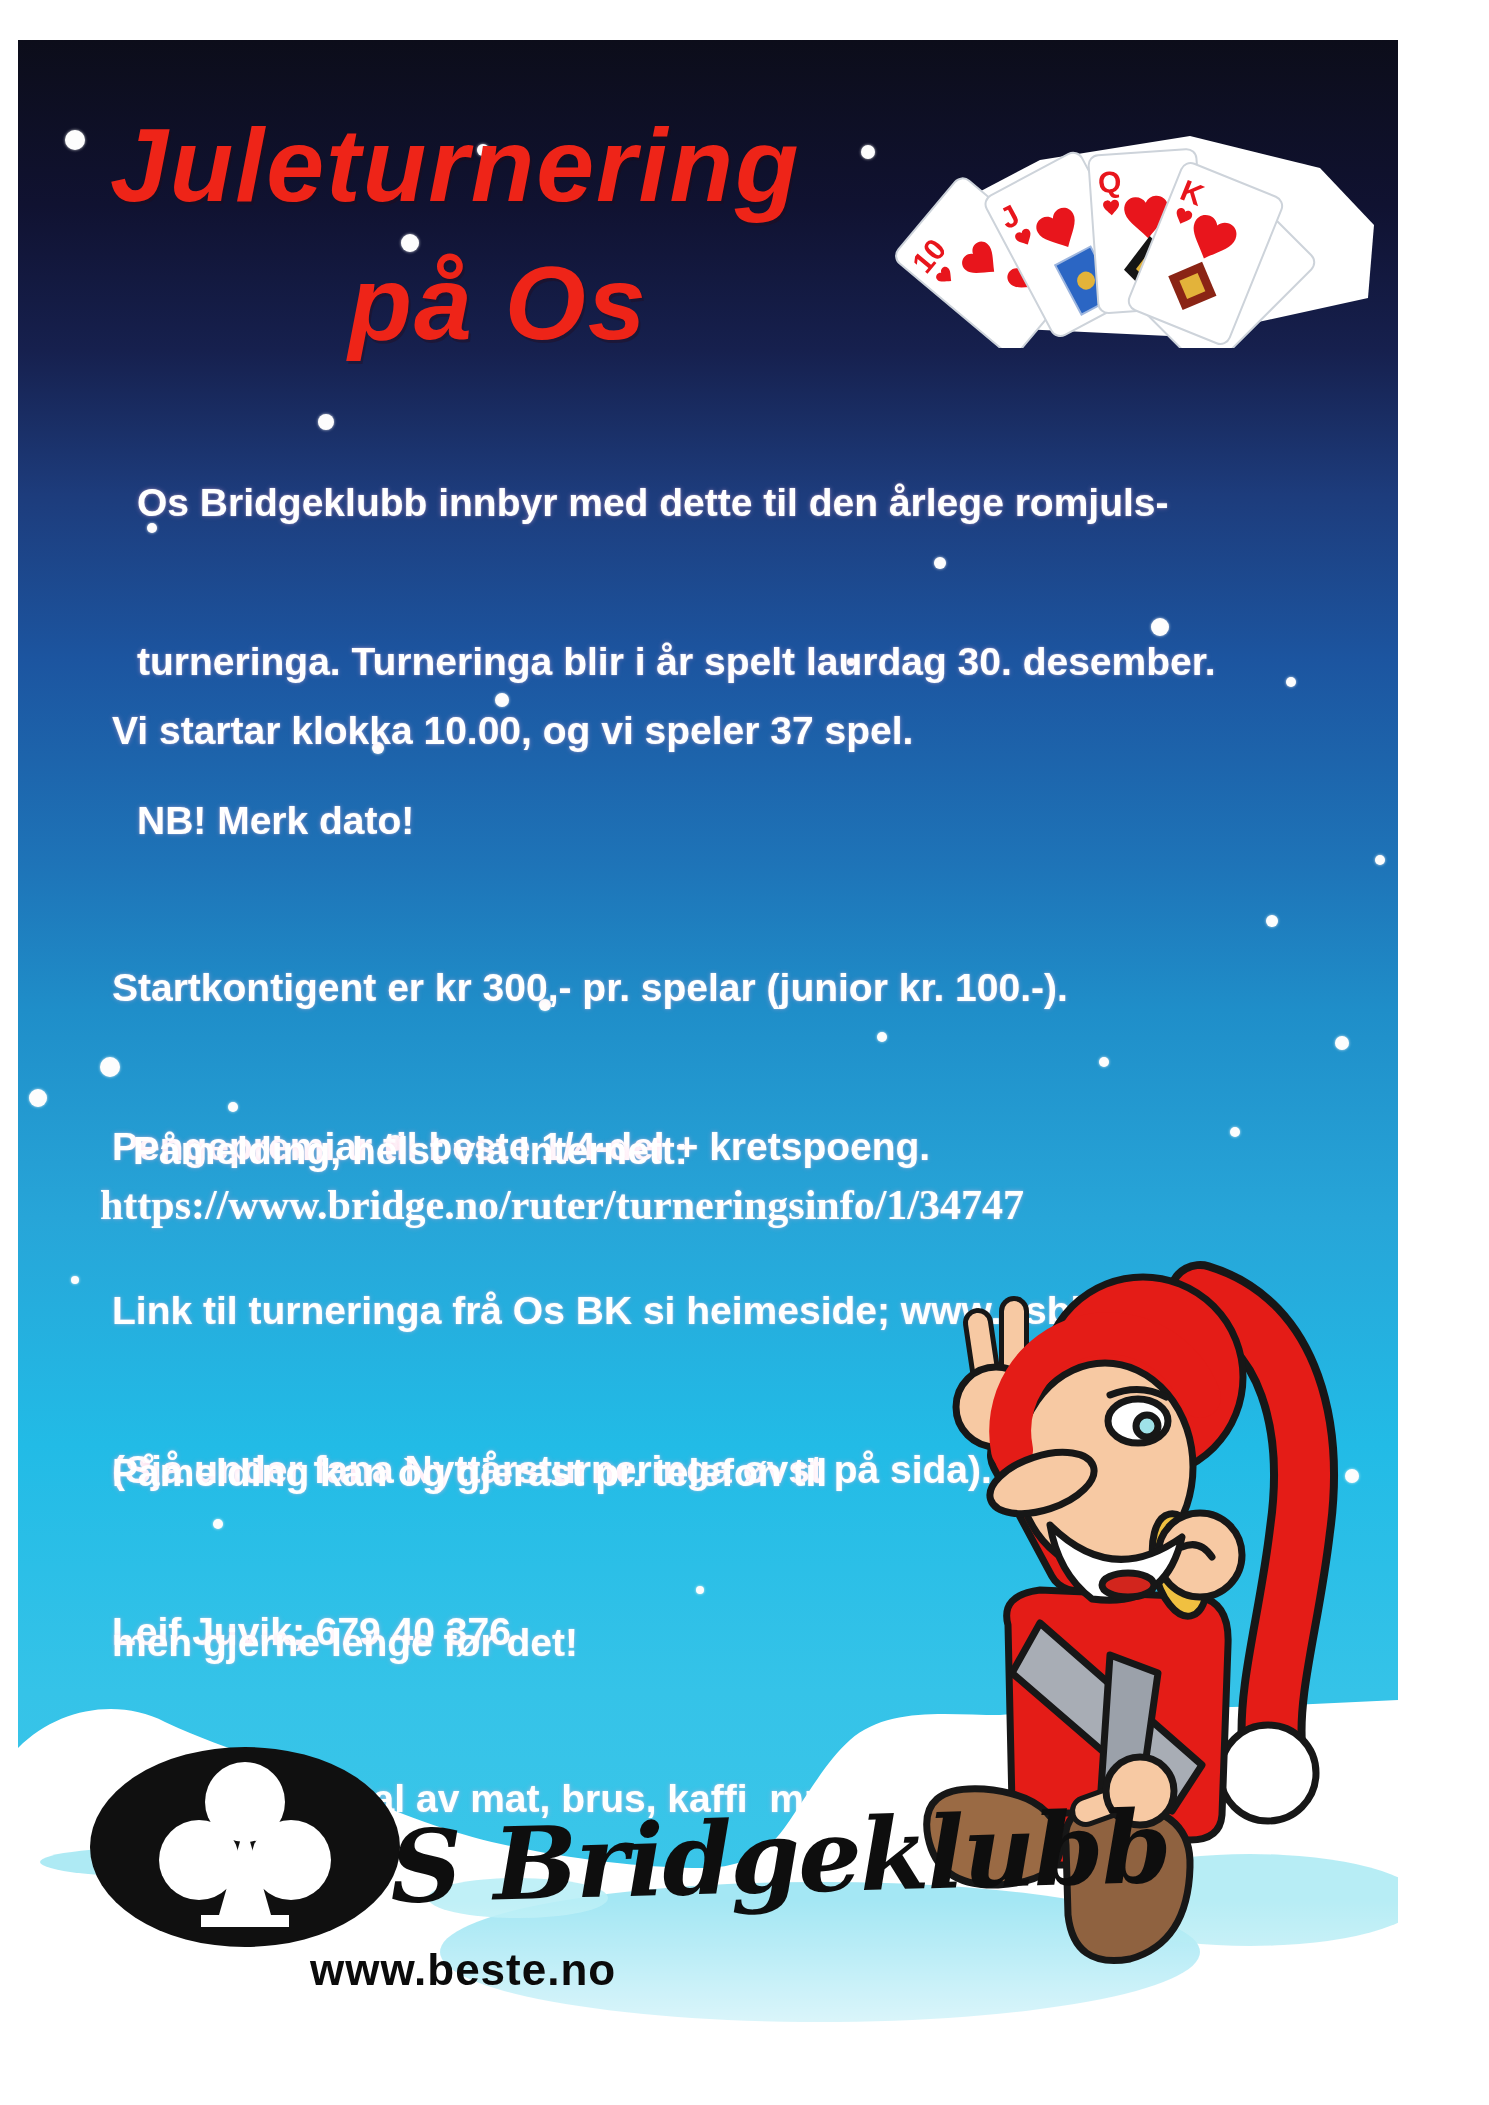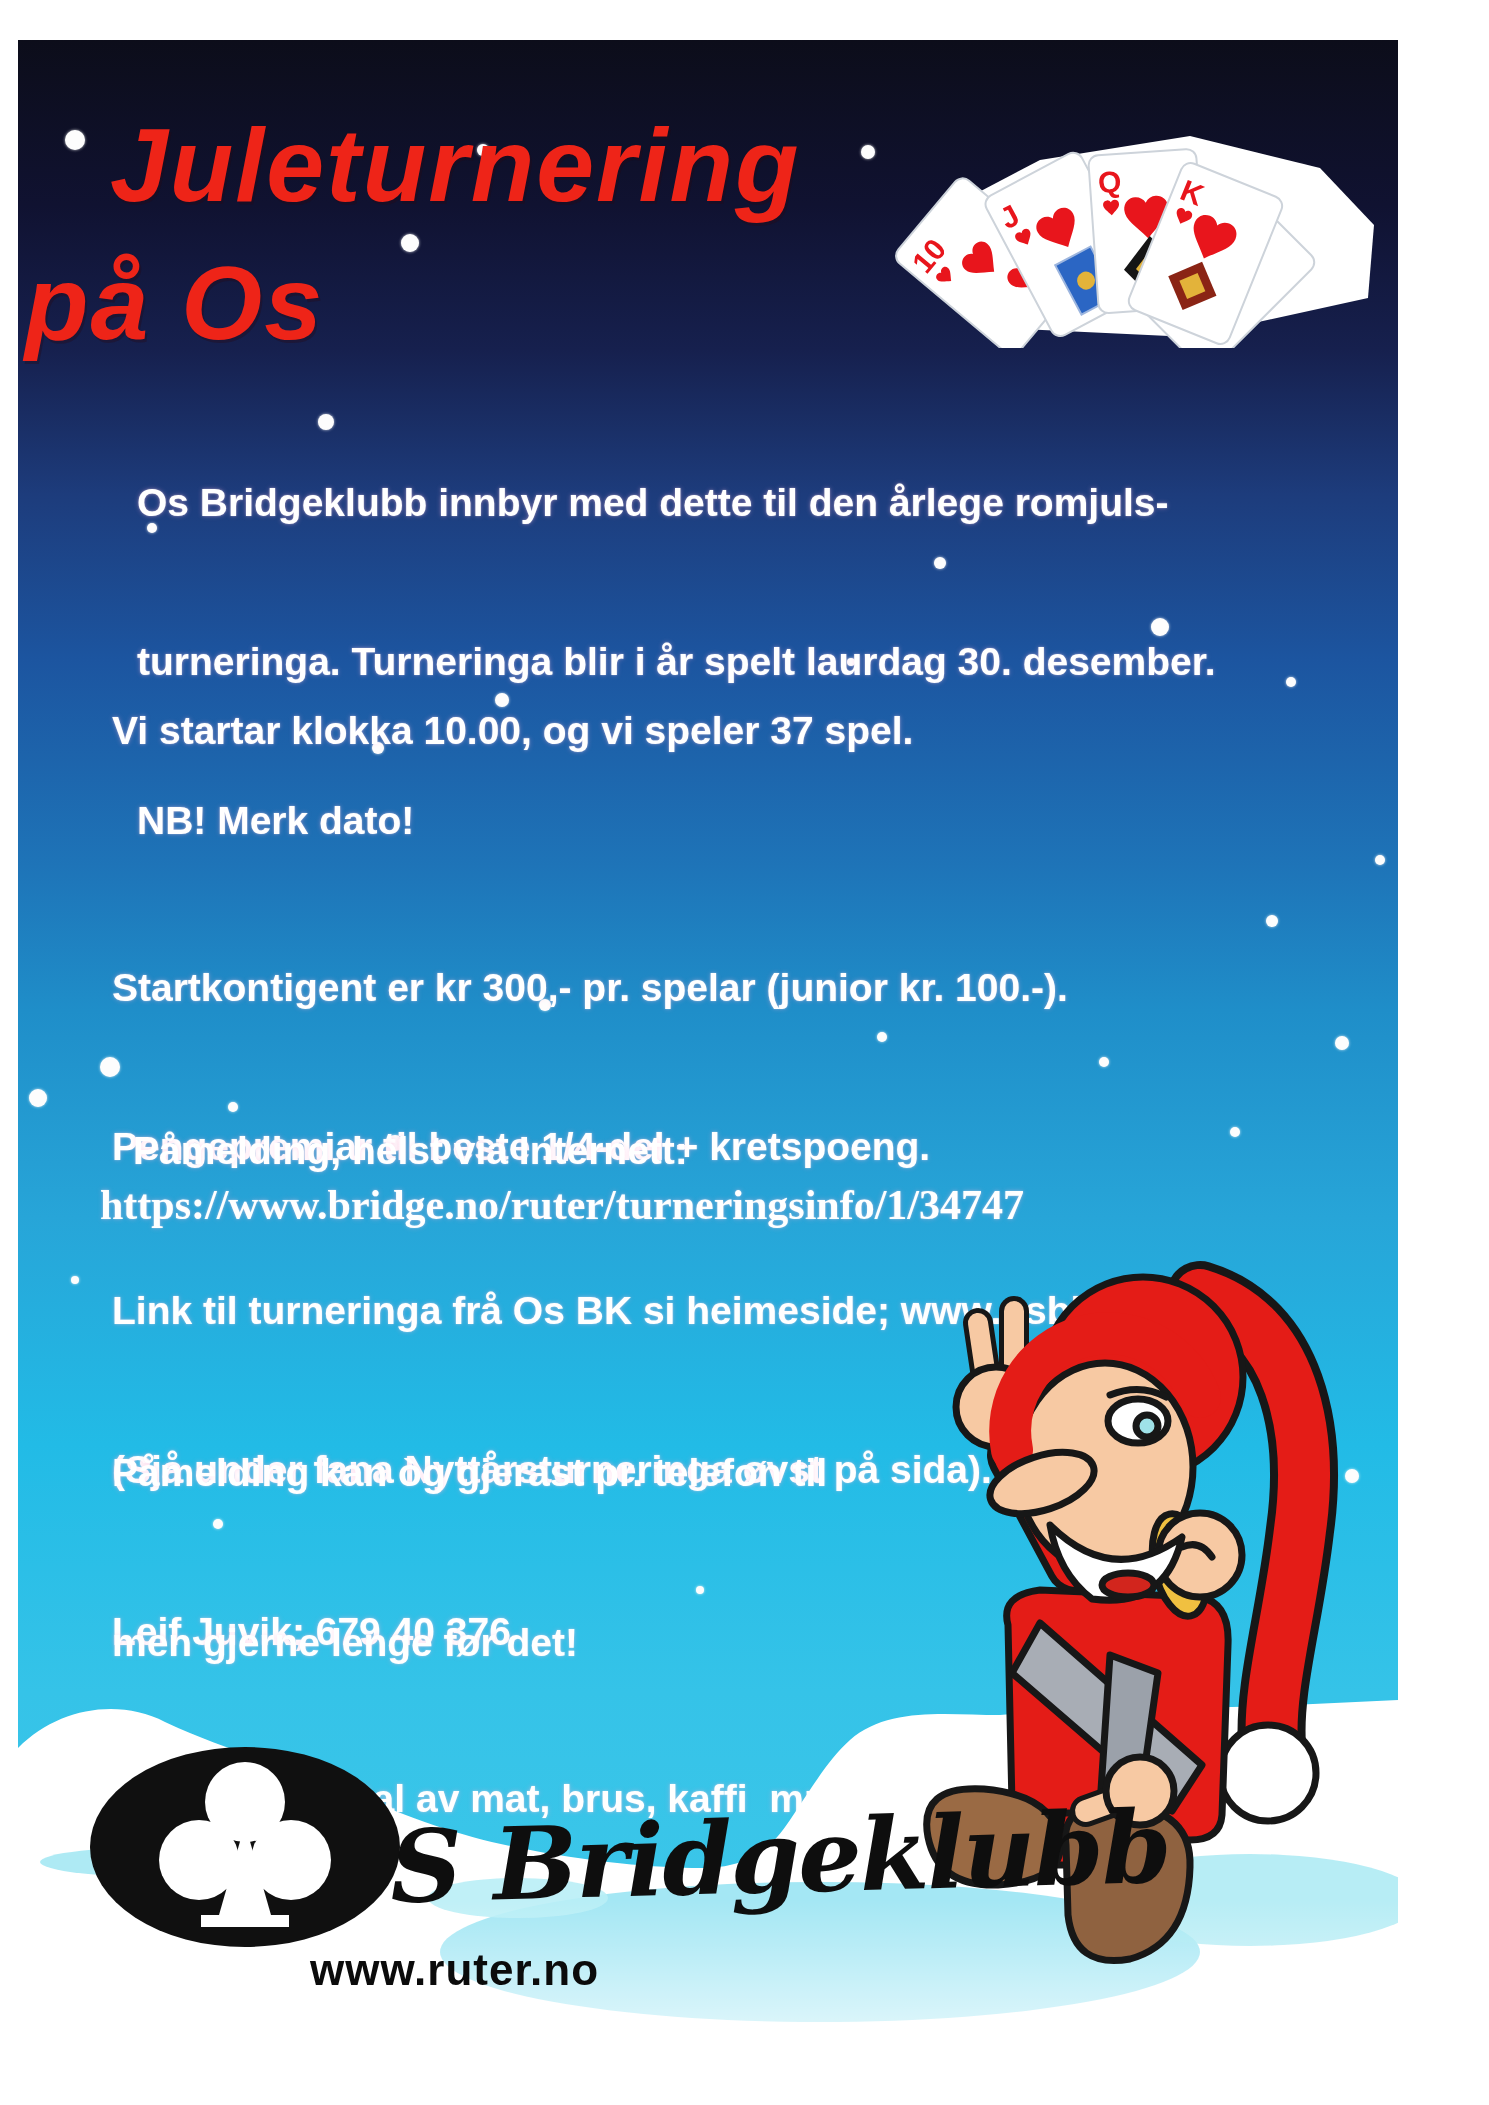--- a/index.html
+++ b/index.html
@@ -12,21 +12,21 @@
     background:linear-gradient(180deg,
       #0c0d1a 0%, #101231 8%, #16204e 15%, #1d3c7c 22%, #1c55a0 30%,
       #1e74b8 40%, #1f8ec9 47%, #27a5d8 57%, #22bbe6 68%, #35c3e8 80%, #41c9ea 100%);
   }
   .title-line{
     position:absolute;color:#ee2418;font-weight:bold;font-style:italic;
     font-size:104px;letter-spacing:2px;white-space:pre;
     text-shadow:2px 3px 0 rgba(40,10,20,.35);
   }
   .title-1{left:92px;top:66px;}
-  .title-2{left:0;top:204px;width:960px;margin-left:7px;}
+  .title-2{left:0;top:204px;width:960px;text-align:center;}
   .body-text{
     position:absolute;left:94px;color:#ffffff;font-weight:bold;font-size:39px;
     line-height:53px;white-space:pre;
     text-shadow:0 0 5px rgba(255,170,215,.38), 0 0 2px rgba(255,255,255,.4);
   }
   .body-text span{display:block;}
   .p1{top:330px;margin-left:25px;} .p2{top:558px;} .p3{top:663px;} .p4{top:815px;} .p5{top:978px;margin-left:21px;}
   .p-url{top:1033px;left:82px;font-family:"Liberation Serif", serif;font-size:42px;}
   .p6{top:1138px;} .p7{top:1300px;} .p8{top:1470px;}
   .p9{top:1626px;left:300px;width:560px;text-align:center;}
@@ -254,15 +254,15 @@
     <ellipse cx="167" cy="107" rx="155" ry="100" fill="#101010"></ellipse>
     <g fill="#ffffff">
       <circle cx="167" cy="62" r="40"></circle>
       <circle cx="121" cy="120" r="40"></circle>
       <circle cx="213" cy="120" r="40"></circle>
       <path d="M167,84 L139,182 L195,182 Z"></path>
       <rect x="123" y="175" width="88" height="12"></rect>
     </g>
   </svg>
   <div class="logo-script">S Bridgeklubb</div>
-  <div class="website">www.ruter.no</div>
+  <div class="website">www.beste.no</div>
 
 </div>
 
 </body></html>

